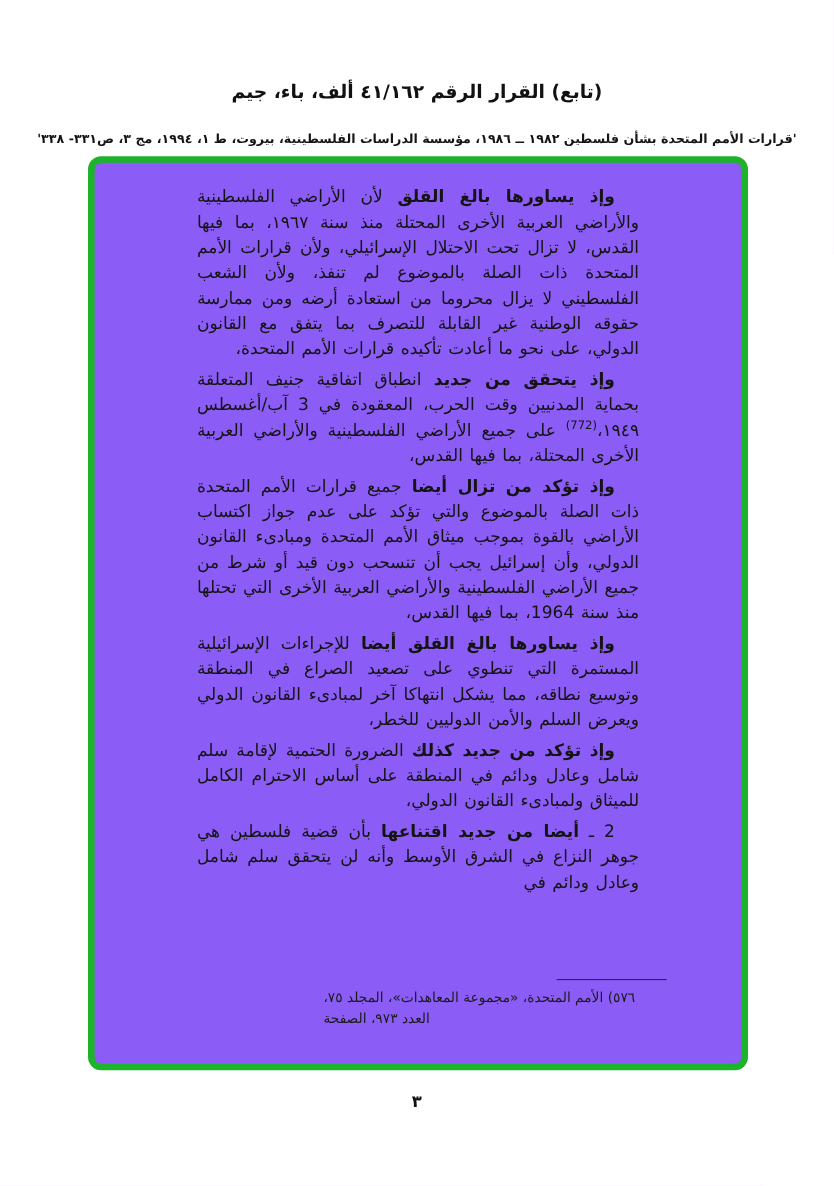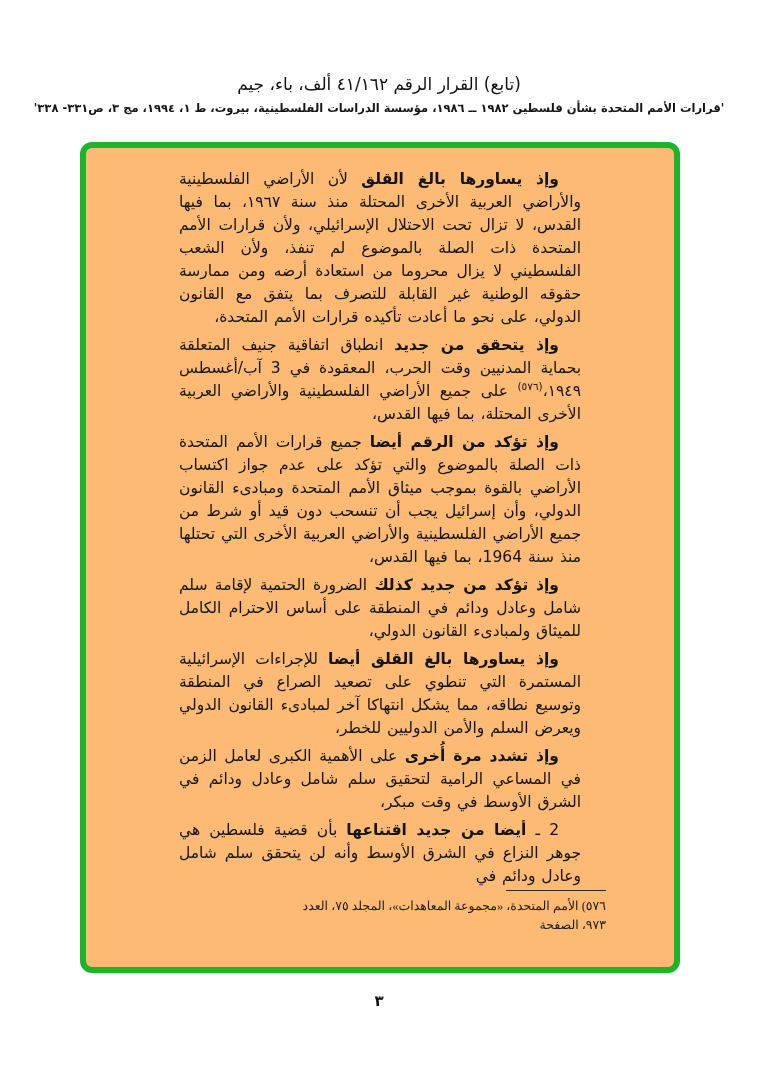--- a/index.html
+++ b/index.html
@@ -13,37 +13,37 @@
     overflow: hidden;
   }
   .doc-header {
     position: absolute;
     top: 74px; left: 0; right: 0;
     text-align: center;
     direction: rtl;
   }
   .doc-title {
     font-size: 17px;
-    font-weight: normal;
+    font-weight: bold;
     letter-spacing: 0.2px;
   }
   .doc-source {
-    margin-top: 7px;
+    margin-top: 25px;
     font-size: 11.5px;
     font-weight: bold;
     color: #151515;
     white-space: nowrap;
   }
   .content-frame {
     position: absolute;
     left: 80px; top: 142px;
     width: 600px; height: 831px;
     border: 6px solid var(--frame-green);
     border-radius: 12px;
-    background: #fdba74;
+    background: #8b5cf6;
     padding-left: 20px;
   }
   .text-column {
     position: absolute;
     top: 20px; left: 93px; right: 93px;
     direction: rtl;
     text-align: justify;
     font-size: 15.5px;
     line-height: 23px;
     color: #141414;
@@ -66,46 +66,45 @@
     direction: rtl;
     font-size: 12.5px;
     line-height: 19px;
     color: #1a1a1a;
   }
   .footnote-rule {
     width: 100px;
     border-top: 1.5px solid #2a2a2a;
     margin: 0 0 6px auto; 
   }
-  .footnote-line { text-align: right; font-family: Liberation Serif, serif; }
+  .footnote-line { text-align: left; }
   .page-number {
     position: absolute;
     top: 992px; left: 0; right: 0;
     text-align: center;
     font-size: 15px;
     font-weight: bold;
   }
 </style>
 </head>
 <body>
 
 <div class="doc-header">
   <div class="doc-title">(تابع) القرار الرقم ٤١/١٦٢ ألف، باء، جيم</div>
   <div class="doc-source">'قرارات الأمم المتحدة بشأن فلسطين ١٩٨٢ ــ ١٩٨٦، مؤسسة الدراسات الفلسطينية، بيروت، ط ١، ١٩٩٤، مج ٣، ص٣٣١- ٣٣٨'</div>
 </div>
 
 <div class="content-frame">
   <div class="text-column">
 
   <p class="para"><span class="b">وإذ يساورها بالغ القلق</span><span> لأن الأراضي الفلسطينية والأراضي العربية الأخرى المحتلة منذ سنة ١٩٦٧، بما فيها القدس، لا تزال تحت الاحتلال الإسرائيلي، ولأن قرارات الأمم المتحدة ذات الصلة بالموضوع لم تنفذ، ولأن الشعب الفلسطيني لا يزال محروما من استعادة أرضه ومن ممارسة حقوقه الوطنية غير القابلة للتصرف بما يتفق مع القانون الدولي، على نحو ما أعادت تأكيده قرارات الأمم المتحدة،</span></p>
-      <p class="para"><span class="b">وإذ يتحقق من جديد</span><span> انطباق اتفاقية جنيف المتعلقة بحماية المدنيين وقت الحرب، المعقودة في 3 آب/أغسطس ١٩٤٩،</span><sup>(٥٧٦)</sup><span> على جميع الأراضي الفلسطينية والأراضي العربية الأخرى المحتلة، بما فيها القدس،</span></p>
-      <p class="para"><span class="b">وإذ تؤكد من الرقم أيضا</span><span> جميع قرارات الأمم المتحدة ذات الصلة بالموضوع والتي تؤكد على عدم جواز اكتساب الأراضي بالقوة بموجب ميثاق الأمم المتحدة ومبادىء القانون الدولي، وأن إسرائيل يجب أن تنسحب دون قيد أو شرط من جميع الأراضي الفلسطينية والأراضي العربية الأخرى التي تحتلها منذ سنة 1964، بما فيها القدس،</span></p>
+      <p class="para"><span class="b">وإذ يتحقق من جديد</span><span> انطباق اتفاقية جنيف المتعلقة بحماية المدنيين وقت الحرب، المعقودة في 3 آب/أغسطس ١٩٤٩،</span><sup>(772)</sup><span> على جميع الأراضي الفلسطينية والأراضي العربية الأخرى المحتلة، بما فيها القدس،</span></p>
+      <p class="para"><span class="b">وإذ تؤكد من تزال أيضا</span><span> جميع قرارات الأمم المتحدة ذات الصلة بالموضوع والتي تؤكد على عدم جواز اكتساب الأراضي بالقوة بموجب ميثاق الأمم المتحدة ومبادىء القانون الدولي، وأن إسرائيل يجب أن تنسحب دون قيد أو شرط من جميع الأراضي الفلسطينية والأراضي العربية الأخرى التي تحتلها منذ سنة 1964، بما فيها القدس،</span></p>
+      <p class="para"><span class="b">وإذ يساورها بالغ القلق أيضا</span><span> للإجراءات الإسرائيلية المستمرة التي تنطوي على تصعيد الصراع في المنطقة وتوسيع نطاقه، مما يشكل انتهاكا آخر لمبادىء القانون الدولي ويعرض السلم والأمن الدوليين للخطر،</span></p>
       <p class="para"><span class="b">وإذ تؤكد من جديد كذلك</span><span> الضرورة الحتمية لإقامة سلم شامل وعادل ودائم في المنطقة على أساس الاحترام الكامل للميثاق ولمبادىء القانون الدولي،</span></p>
-      <p class="para"><span class="b">وإذ يساورها بالغ القلق أيضا</span><span> للإجراءات الإسرائيلية المستمرة التي تنطوي على تصعيد الصراع في المنطقة وتوسيع نطاقه، مما يشكل انتهاكا آخر لمبادىء القانون الدولي ويعرض السلم والأمن الدوليين للخطر،</span></p>
-      <p class="para"><span class="b">وإذ تشدد مرة أُخرى</span><span> على الأهمية الكبرى لعامل الزمن في المساعي الرامية لتحقيق سلم شامل وعادل ودائم في الشرق الأوسط في وقت مبكر،</span></p>
       <p class="para"><span>2 ـ </span><span class="b">أيضا من جديد اقتناعها</span><span> بأن قضية فلسطين هي جوهر النزاع في الشرق الأوسط وأنه لن يتحقق سلم شامل وعادل ودائم في</span></p>
     </div>
 
   <div class="footnote">
     <div class="footnote-rule"></div>
     <div class="footnote-line">٥٧٦) الأمم المتحدة، «مجموعة المعاهدات»، المجلد ٧٥، العدد ٩٧٣، الصفحة</div>
   </div>
 </div>
 
 <div class="page-number">٣</div>

